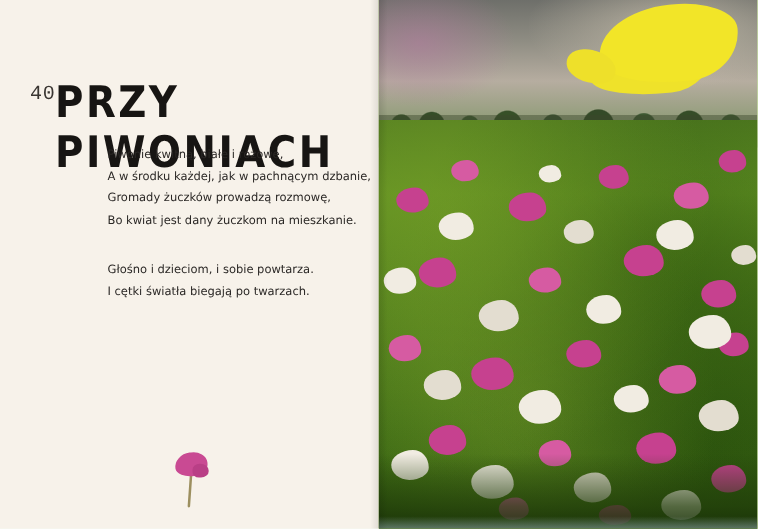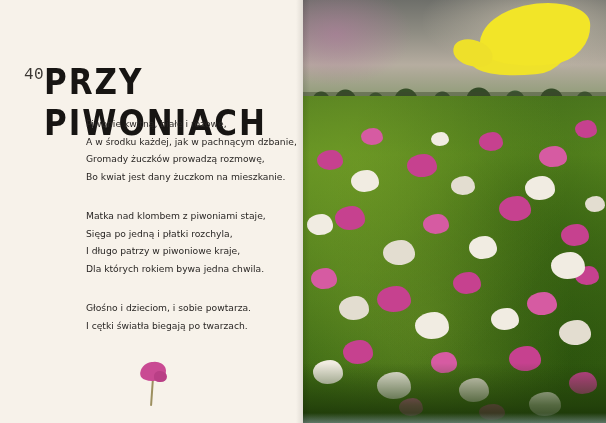--- a/index.html
+++ b/index.html
@@ -228,26 +228,20 @@
   <div class="page-left">
     <div class="page-number">40</div>
     <div class="poem-title">PRZY PIWONIACH</div>
 
     <div class="poem-body">
       <div class="stanza">
         <div class="line">Piwonie kwitną, białe i różowe,</div>
         <div class="line">A w środku każdej, jak w pachnącym dzbanie,</div>
         <div class="line">Gromady żuczków prowadzą rozmowę,</div>
         <div class="line">Bo kwiat jest dany żuczkom na mieszkanie.</div>
-      </div>
-      <div class="stanza">
-        <div class="line">Matka nad klombem z piwoniami staje,</div>
-        <div class="line">Sięga po jedną i płatki rozchyla,</div>
-        <div class="line">I długo patrzy w piwoniowe kraje,</div>
-        <div class="line">Dla których rokiem bywa jedna chwila.</div>
       </div>
       <div class="stanza">
         <div class="line">Głośno i dzieciom, i sobie powtarza.</div>
         <div class="line">I cętki światła biegają po twarzach.</div>
       </div>
     </div>
 
     <div class="deco-flower">
       <div class="stem"></div>
       <div class="blob"></div>

